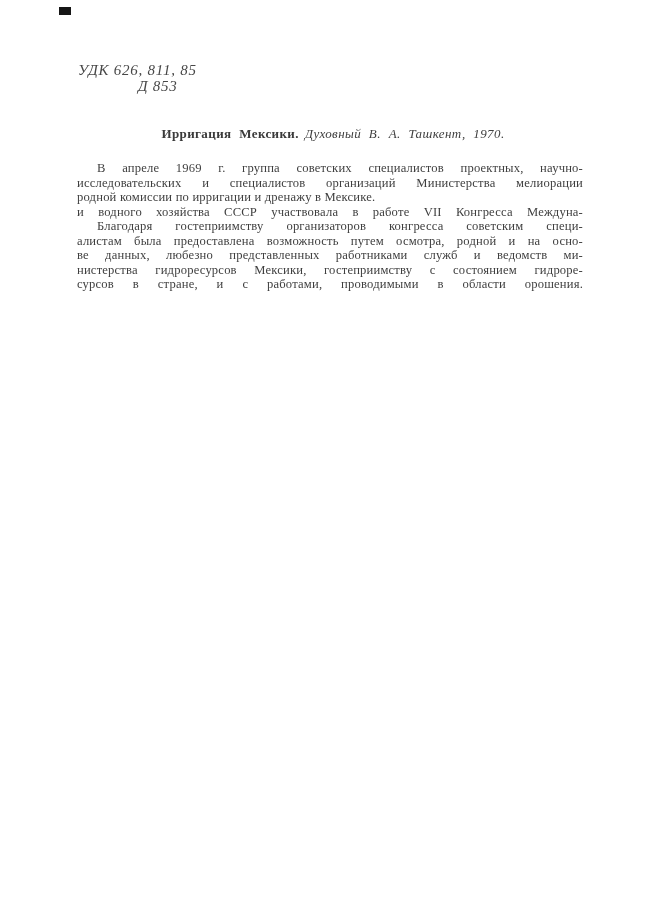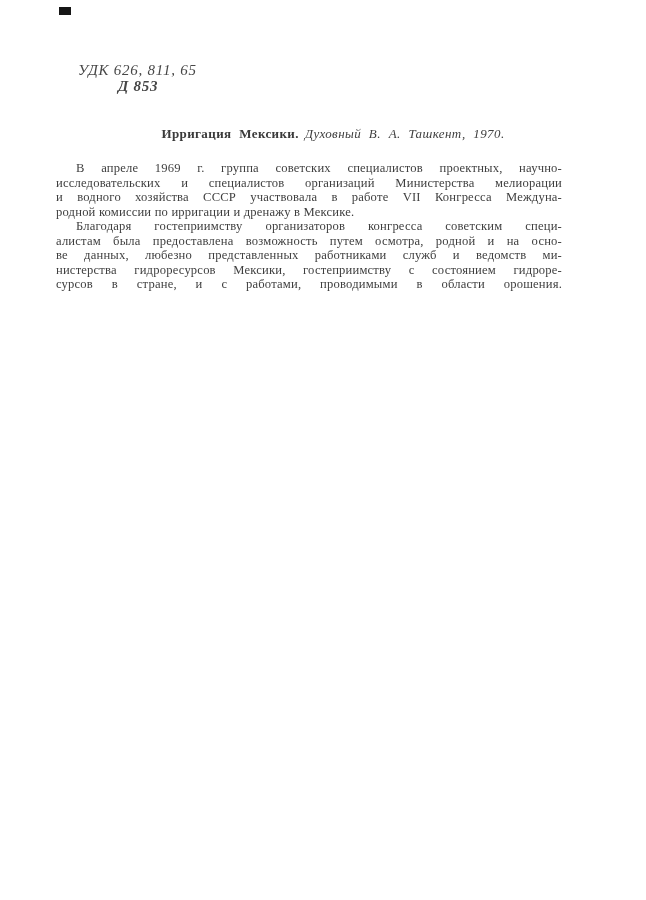--- a/index.html
+++ b/index.html
@@ -28,22 +28,21 @@
     position: absolute;
     left: 78px;
     top: 62px;
     font-style: italic;
     font-size: 15px;
     line-height: 16px;
     letter-spacing: 0.05em;
     color: #474747;
   }
   .udc-catalog {
-    margin-left: 40px;
-    font-weight: bold;
+    margin-left: 60px;
   }
   .title-line {
     position: absolute;
     left: 80px;
     top: 126px;
     width: 506px;
     text-align: center;
     font-size: 13px;
     line-height: 15px;
     word-spacing: 0.32em;
@@ -53,21 +52,21 @@
   .title-em {
     font-weight: bold;
     color: #3a3a3a;
   }
   .title-rest {
     margin-left: 0.45em;
     font-style: italic;
   }
   .abstract {
     position: absolute;
-    left: 56px;
+    left: 77px;
     top: 161px;
     width: 506px;
     font-size: 12.6px;
     line-height: 14.5px;
     letter-spacing: 0.015em;
   }
   .line {
     height: 14.5px;
     overflow: hidden;
     text-align: justify;
@@ -81,33 +80,33 @@
   }
 </style>
 </head>
 <body>
 
 <div class="page">
 
   <div class="corner-mark"></div>
 
   <div class="udc-block">
-    <div>УДК 626, 811, 65</div>
+    <div>УДК 626, 811, 85</div>
     <div class="udc-catalog">Д 853</div>
   </div>
 
   <div class="title-line">
     <span class="title-em">Ирригация Мексики.</span><span class="title-rest">Духовный В. А. Ташкент, 1970.</span>
   </div>
 
   <div class="abstract">
     <div class="line indent">В апреле 1969 г. группа советских специалистов проектных, научно-</div>
     <div class="line">исследовательских и специалистов организаций Министерства мелиорации</div>
+    <div class="line para-end">родной комиссии по ирригации и дренажу в Мексике.</div>
     <div class="line">и водного хозяйства СССР участвовала в работе VII Конгресса Междуна-</div>
-    <div class="line para-end">родной комиссии по ирригации и дренажу в Мексике.</div>
     <div class="line indent">Благодаря гостеприимству организаторов конгресса советским специ-</div>
     <div class="line">алистам была предоставлена возможность путем осмотра, родной и на осно-</div>
     <div class="line">ве данных, любезно представленных работниками служб и ведомств ми-</div>
     <div class="line">нистерства гидроресурсов Мексики, гостеприимству с состоянием гидроре-</div>
     <div class="line">сурсов в стране, и с работами, проводимыми в области орошения.</div>
   </div>
 
 </div>
 
 </body></html>

